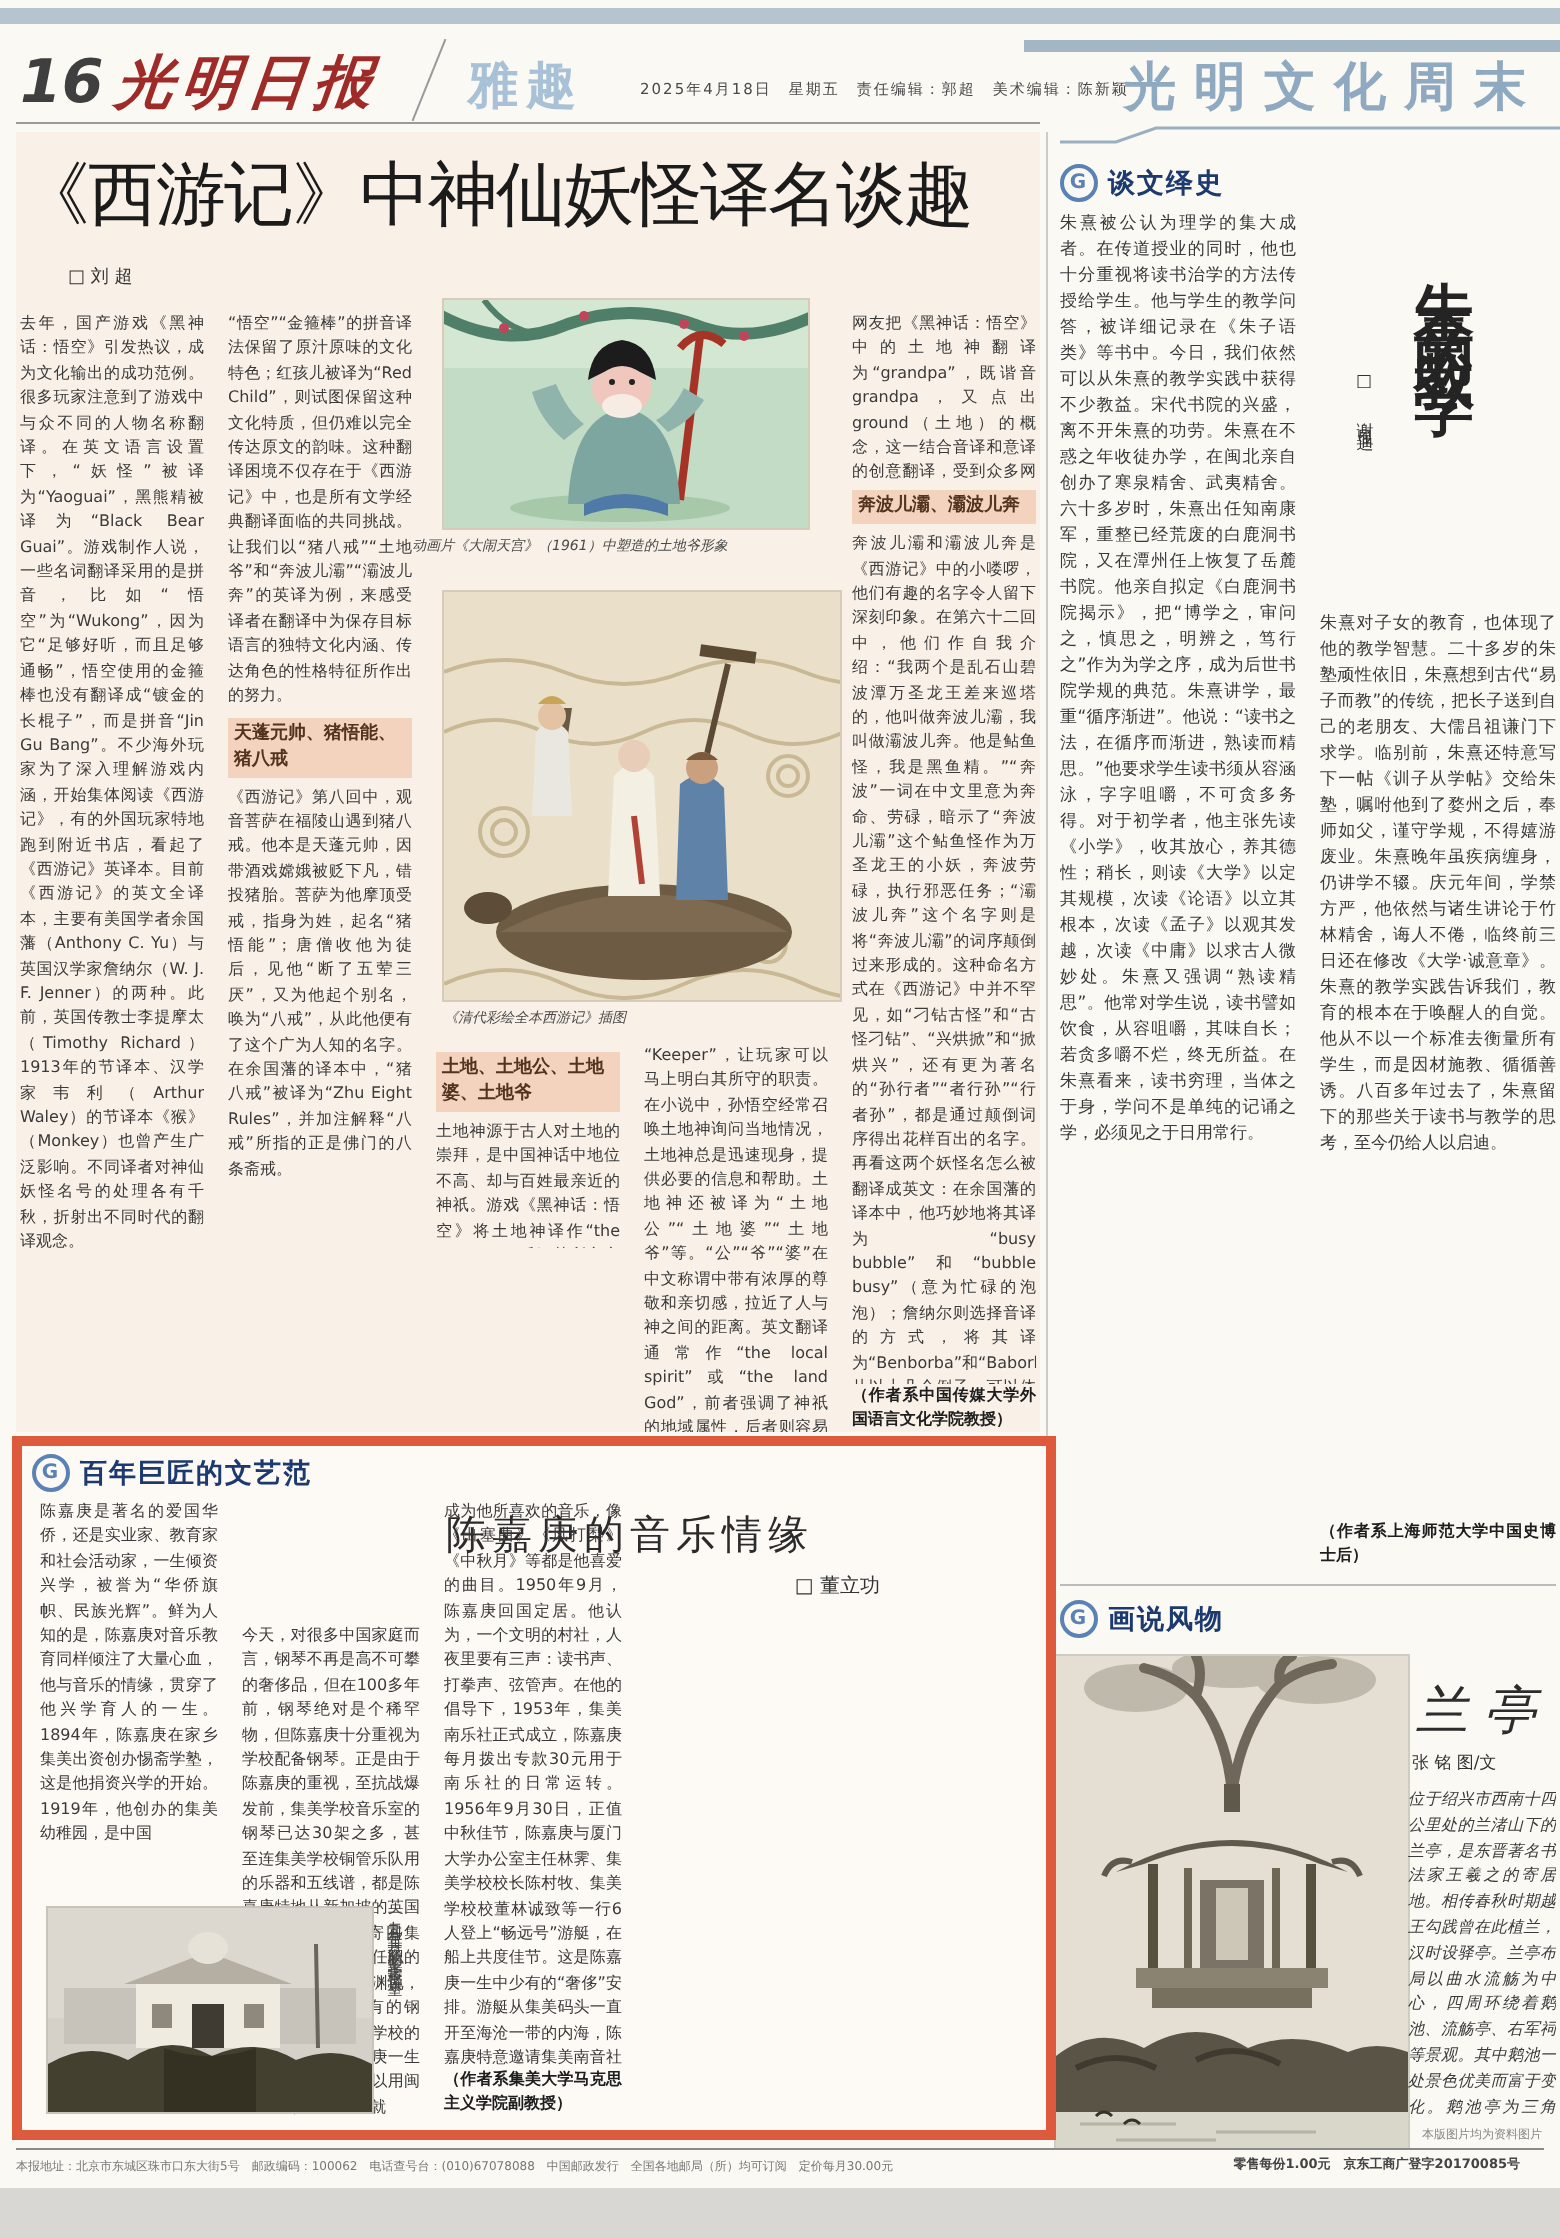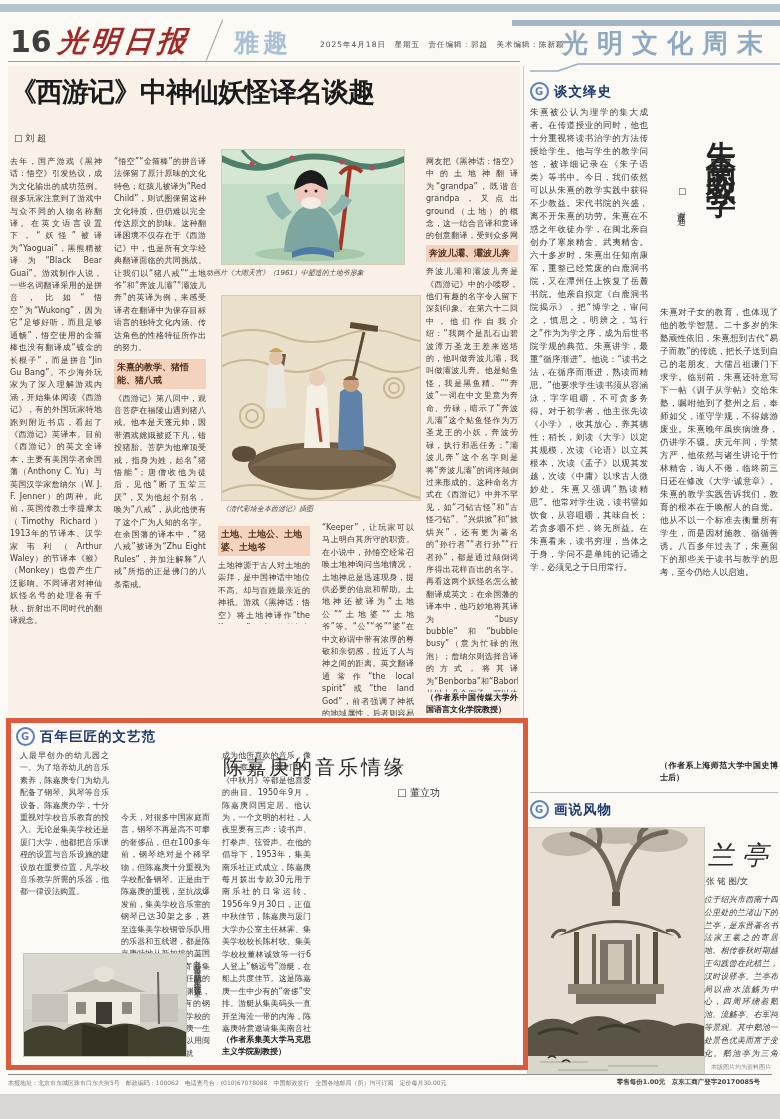--- a/index.html
+++ b/index.html
@@ -2,34 +2,34 @@
 <html><head>
 <meta charset="utf-8">
 <style>
   html,body{margin:0;padding:0;background:#e9e7e2;}
   .page{position:relative;width:780px;height:1119px;background:#fbf9f4;overflow:hidden;
         font-family:"Liberation Serif","DejaVu Serif",serif;}
   .abs{position:absolute;}
   
   .topbar1{left:0;top:4px;width:780px;height:8px;background:#b5c4cf;}
   .topbar2{left:512px;top:20px;width:268px;height:6px;background:#a2b6c4;}
-  .pageno{left:10px;top:24px;font-size:30px;font-weight:bold;color:#3f3f3f;font-family:"DejaVu Sans",sans-serif;}
+  .pageno{left:10px;top:24px;font-size:30px;font-weight:bold;color:#3f3f3f;font-family:"DejaVu Sans",sans-serif;font-style:italic;}
   .masthead{left:58px;top:22px;font-size:29px;font-weight:bold;font-style:italic;color:#9e2b28;
             letter-spacing:4px;transform:skewX(-6deg);}
   .diag{left:214px;top:18px;width:1px;height:44px;background:#9a9a9a;transform:rotate(22deg);}
   .secname{left:234px;top:26px;font-size:25px;font-weight:bold;color:#a9c1d6;letter-spacing:4px;}
   .dateline{left:320px;top:40px;font-size:7.5px;color:#4a4a4a;letter-spacing:1px;font-family:"DejaVu Sans",sans-serif;}
   .banner{left:500px;top:26px;width:272px;text-align:right;font-size:26px;font-weight:bold;
           color:#8fa9c1;letter-spacing:9px;}
   .headrule{left:8px;top:61px;width:512px;height:1px;background:#9a9a9a;}
   .bannerline{left:500px;top:50px;width:280px;height:22px;}
   
   .mainbg{left:8px;top:66px;width:512px;height:650px;background:#f9f1e7;}
-  .headline{left:10px;top:74px;width:506px;font-size:27px;font-weight:bold;color:#1b1b1b;letter-spacing:-1px;}
-  .byline{font-size:9px;color:#333;font-family:"DejaVu Sans",sans-serif;}
+  .headline{left:10px;top:74px;width:506px;font-size:35px;font-weight:normal;color:#1b1b1b;letter-spacing:-1px;}
+  .byline{font-size:9px;color:#333;font-family:"DejaVu Sans",sans-serif;margin-left:20px;}
   .cols{left:10px;top:156px;width:508px;height:560px;display:flex;gap:12px;}
   .col{width:92px;flex:0 0 92px;}
   .coltext{font-size:8px;line-height:12.4px;text-align:justify;color:#3a3a3a;overflow:hidden;
            font-family:"DejaVu Sans","Liberation Sans",sans-serif;}
   .pt{padding-top:366px;}
   .subhead{display:inline-block;background:#f3d3bd;color:#53331f;font-weight:bold;font-size:9px;
            line-height:13px;padding:2px 3px;margin:4px 0;font-family:"DejaVu Sans",sans-serif;}
   .endnote{font-weight:bold;font-size:8px;line-height:12px;color:#1e1e1e;text-align:justify;
            font-family:Liberation Serif, serif;}
   .flexcol{display:flex;flex-direction:column;}
@@ -109,21 +109,21 @@
   <div class="abs headrule"></div>
 
   <div class="abs mainbg"></div>
   <div class="abs headline">《西游记》中神仙妖怪译名谈趣</div>
   <div class="abs byline" style="left:14px;top:132px;">□ 刘  超</div>
 
   <div class="abs cols">
     <div class="col coltext" style="height:560px;">去年，国产游戏《黑神话：悟空》引发热议，成为文化输出的成功范例。很多玩家注意到了游戏中与众不同的人物名称翻译。在英文语言设置下，“妖怪”被译为“Yaoguai”，黑熊精被译为“Black Bear Guai”。游戏制作人说，一些名词翻译采用的是拼音，比如“悟空”为“Wukong”，因为它“足够好听，而且足够通畅”，悟空使用的金箍棒也没有翻译成“镀金的长棍子”，而是拼音“Jin Gu Bang”。不少海外玩家为了深入理解游戏内涵，开始集体阅读《西游记》，有的外国玩家特地跑到附近书店，看起了《西游记》英译本。目前《西游记》的英文全译本，主要有美国学者余国藩（Anthony C. Yu）与英国汉学家詹纳尔（W. J. F. Jenner）的两种。此前，英国传教士李提摩太（Timothy Richard）1913年的节译本、汉学家韦利（Arthur Waley）的节译本《猴》（Monkey）也曾产生广泛影响。不同译者对神仙妖怪名号的处理各有千秋，折射出不同时代的翻译观念。</div>
     <div class="col">
       <div class="coltext">“悟空”“金箍棒”的拼音译法保留了原汁原味的文化特色；红孩儿被译为“Red Child”，则试图保留这种文化特质，但仍难以完全传达原文的韵味。这种翻译困境不仅存在于《西游记》中，也是所有文学经典翻译面临的共同挑战。让我们以“猪八戒”“土地爷”和“奔波儿灞”“灞波儿奔”的英译为例，来感受译者在翻译中为保存目标语言的独特文化内涵、传达角色的性格特征所作出的努力。</div>
-      <div class="subhead">朱熹的教学、猪悟能、猪八戒</div>
+      <div class="subhead">天蓬元帅、猪悟能、猪八戒</div>
       <div class="coltext" style="height:304px;">《西游记》第八回中，观音菩萨在福陵山遇到猪八戒。他本是天蓬元帅，因带酒戏嫦娥被贬下凡，错投猪胎。菩萨为他摩顶受戒，指身为姓，起名“猪悟能”；唐僧收他为徒后，见他“断了五荤三厌”，又为他起个别名，唤为“八戒”，从此他便有了这个广为人知的名字。在余国藩的译本中，“猪八戒”被译为“Zhu Eight Rules”，并加注解释“八戒”所指的正是佛门的八条斋戒。</div>
     </div>
     <div class="col pt">
       <div class="subhead">土地、土地公、土地婆、土地爷</div>
       <div class="coltext" style="height:64px;">土地神源于古人对土地的崇拜，是中国神话中地位不高、却与百姓最亲近的神祇。游戏《黑神话：悟空》将土地神译作“the Keeper”，后缀其所守之地，让玩家一望即知。</div>
     </div>
     <div class="col pt coltext" style="height:194px;box-sizing:content-box;">“Keeper”，让玩家可以马上明白其所守的职责。在小说中，孙悟空经常召唤土地神询问当地情况，土地神总是迅速现身，提供必要的信息和帮助。土地神还被译为“土地公”“土地婆”“土地爷”等。“公”“爷”“婆”在中文称谓中带有浓厚的尊敬和亲切感，拉近了人与神之间的距离。英文翻译通常作“the local spirit”或“the land God”，前者强调了神祇的地域属性，后者则容易令人联想到全知全能的上帝，均难以体现中文称谓中的亲近之感。</div>
     <div class="col flexcol" style="height:560px;">
       <div class="coltext">网友把《黑神话：悟空》中的土地神翻译为“grandpa”，既谐音grandpa，又点出ground（土地）的概念，这一结合音译和意译的创意翻译，受到众多网友的赞赏。</div>
       <div class="subhead">奔波儿灞、灞波儿奔</div>
@@ -242,21 +242,21 @@
 
   <div class="abs redbox"></div>
   <div class="abs boxhead sechead">
     <span class="glogo">G</span>
     <span>百年巨匠的文艺范</span>
   </div>
   <div class="abs boxtitle">陈嘉庚的音乐情缘</div>
   <div class="abs boxbyline">□ 董立功</div>
 
   <div class="abs boxcols">
-    <div class="bcol coltext m12">人最早创办的幼儿园之一。为了培养幼儿的音乐素养，陈嘉庚专门为幼儿配备了钢琴、风琴等音乐设备。陈嘉庚办学，十分重视对学校音乐教育的投入。无论是集美学校还是厦门大学，他都把音乐课程的设置与音乐设施的建设放在重要位置，凡学校音乐教学所需的乐器，他都一律设法购置。</div>
+    <div class="bcol coltext m12">陈嘉庚是著名的爱国华侨，还是实业家、教育家和社会活动家，一生倾资兴学，被誉为“华侨旗帜、民族光辉”。鲜为人知的是，陈嘉庚对音乐教育同样倾注了大量心血，他与音乐的情缘，贯穿了他兴学育人的一生。1894年，陈嘉庚在家乡集美出资创办惕斋学塾，这是他捐资兴学的开始。1919年，他创办的集美幼稚园，是中国</div>
     <div class="bcol bpt coltext" style="height:246px;box-sizing:content-box;">今天，对很多中国家庭而言，钢琴不再是高不可攀的奢侈品，但在100多年前，钢琴绝对是个稀罕物，但陈嘉庚十分重视为学校配备钢琴。正是由于陈嘉庚的重视，至抗战爆发前，集美学校音乐室的钢琴已达30架之多，甚至连集美学校铜管乐队用的乐器和五线谱，都是陈嘉庚特地从新加坡的英国乐器公司买好再寄回集美。据后来到广西任职的集美学校原校长叶渊说，当时集美学校拥有的钢琴，可能比全广西学校的钢琴还要多。陈嘉庚一生只会讲闽南话，所以用闽南方言演唱的南音就</div>
     <div class="bcol flexcol" style="height:308px;">
       <div class="coltext grow">成为他所喜欢的音乐，像《出塞曲》《风打梨》《中秋月》等都是他喜爱的曲目。1950年9月，陈嘉庚回国定居。他认为，一个文明的村社，人夜里要有三声：读书声、打拳声、弦管声。在他的倡导下，1953年，集美南乐社正式成立，陈嘉庚每月拨出专款30元用于南乐社的日常运转。1956年9月30日，正值中秋佳节，陈嘉庚与厦门大学办公室主任林霁、集美学校校长陈村牧、集美学校校董林诚致等一行6人登上“畅远号”游艇，在船上共度佳节。这是陈嘉庚一生中少有的“奢侈”安排。游艇从集美码头一直开至海沧一带的内海，陈嘉庚特意邀请集美南音社的演员在游艇上演唱，一行人一边欣赏优美的南音，一边畅谈，度过了一个愉快的中秋节。</div>
       <div class="endnote">（作者系集美大学马克思主义学院副教授）</div>
     </div>
   </div>
 
   <svg class="abs photo" viewBox="0 0 162 102">
     <rect width="162" height="102" fill="#d6d1c8"></rect>
     <rect width="162" height="55" fill="#ddd8cf"></rect>

